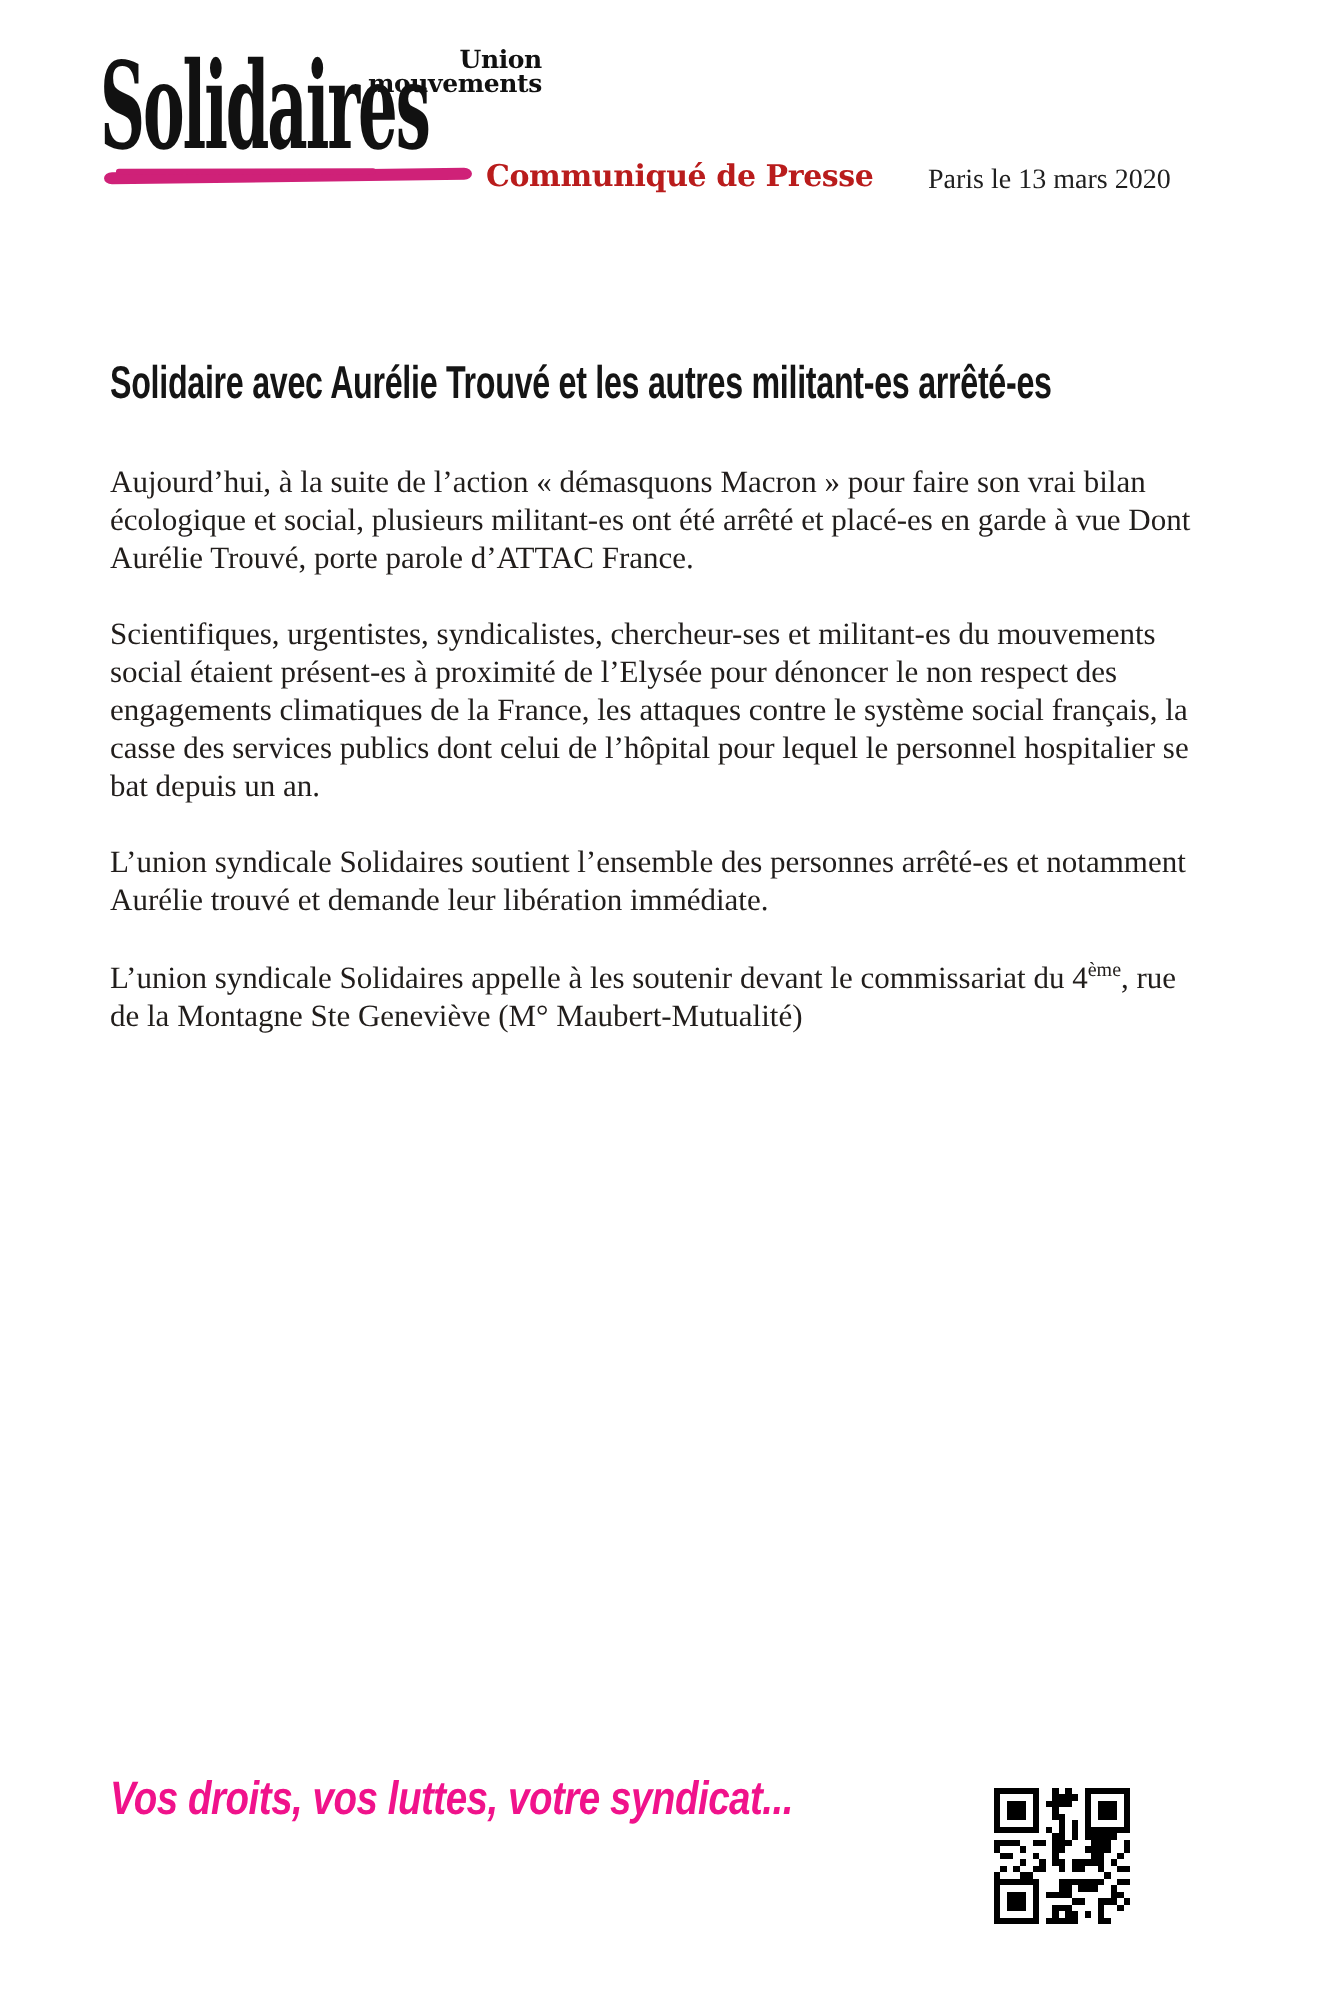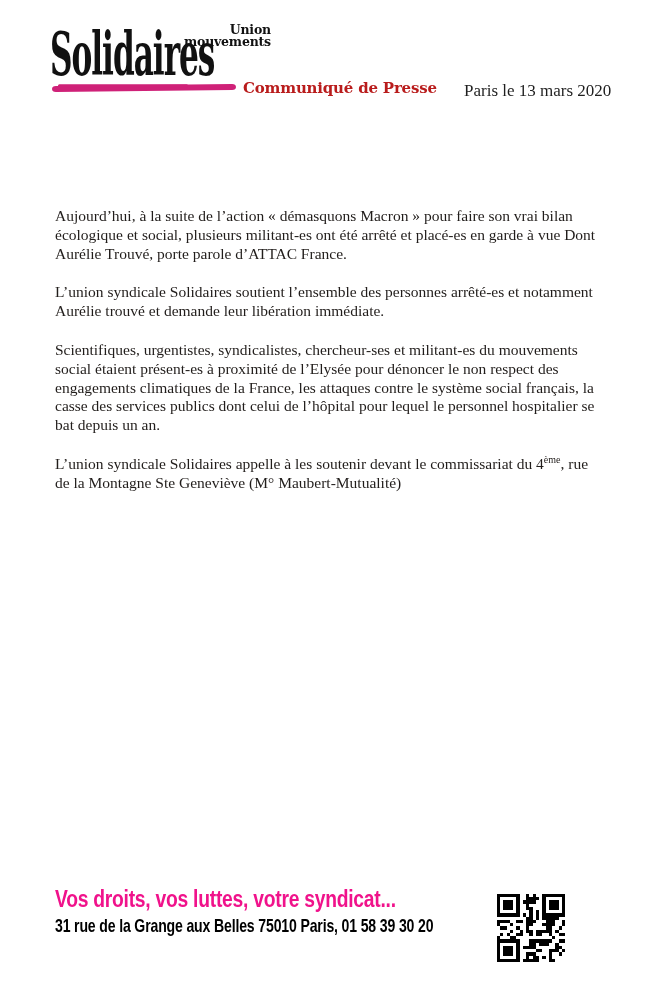--- a/index.html
+++ b/index.html
@@ -48,21 +48,21 @@
   .cp-title {
     position: absolute; left: 243px; top: 76px;
     font-family: "DejaVu Serif", serif;
     font-weight: bold; font-size: 15px; line-height: 24px;
     color: #b91c1c; letter-spacing: -0.2px;
     white-space: nowrap;
   }
   .cp-date {
     position: absolute; left: 464px; top: 81px;
     font-family: "Liberation Serif", serif;
-    font-size: 17px; line-height: 20px;
+    font-size: 14px; line-height: 20px;
     color: #1f1f1f;
     white-space: nowrap;
   }
 
   
   .content { position: absolute; left: 55px; top: 170px; width: 548px; }
   .title { margin: 0; padding: 0; height: 26px; }
   .title .squeeze-t {
     display: inline-block;
     font-family: "Liberation Sans", sans-serif;
@@ -76,21 +76,21 @@
     font-family: "Liberation Serif", serif;
     font-size: 15.5px; line-height: 18.8px;
     color: #211d1b;
     text-align: left;
   }
   .body-p.first { margin-top: 37px; }
   .body-p sup { font-size: 10px; line-height: 0; vertical-align: super; }
 
   
   .footer { position: absolute; left: 55px; top: 886px; width: 440px; }
-  .slogan-wrap { height: 28px; }
+  .slogan-wrap { height: 28px; font-style: italic; }
   .slogan {
     display: inline-block;
     font-family: "Liberation Sans", sans-serif;
     font-weight: bold; font-size: 23.5px; line-height: 26px;
     color: #f0128b; letter-spacing: -0.3px;
     transform: scaleX(0.82); transform-origin: 0 50%;
     white-space: nowrap;
   }
   .fline { height: 24px; }
   .fline > span {
@@ -115,30 +115,30 @@
         <div>mouvements</div>
       </div>
       <div class="logo-word">Solidaires</div>
       <div class="logo-stroke"></div>
     </div>
     <div class="cp-title">Communiqué de Presse</div>
     <div class="cp-date">Paris le 13 mars 2020</div>
   </header>
 
   <main class="content">
+    <h1 class="title"><span class="squeeze-t">Solidaire avec Aurélie Trouvé et les autres militant-es arrêté-es</span></h1>
 
     <p class="body-p first">Aujourd’hui, à la suite de l’action « démasquons Macron » pour faire son vrai bilan écologique et social, plusieurs militant-es ont été arrêté et placé-es en garde à vue Dont Aurélie Trouvé, porte parole d’ATTAC France.</p>
+    <p class="body-p">Scientifiques, urgentistes, syndicalistes, chercheur-ses et militant-es du mouvements social étaient présent-es à proximité de l’Elysée pour dénoncer le non respect des engagements climatiques de la France, les attaques contre le système social français, la casse des services publics dont celui de l’hôpital pour lequel le personnel hospitalier se bat depuis un an.</p>
     <p class="body-p">L’union syndicale Solidaires soutient l’ensemble des personnes arrêté-es et notamment Aurélie trouvé et demande leur libération immédiate.</p>
-    <p class="body-p">Scientifiques, urgentistes, syndicalistes, chercheur-ses et militant-es du mouvements social étaient présent-es à proximité de l’Elysée pour dénoncer le non respect des engagements climatiques de la France, les attaques contre le système social français, la casse des services publics dont celui de l’hôpital pour lequel le personnel hospitalier se bat depuis un an.</p>
     <p class="body-p"><span>L’union syndicale Solidaires appelle à les soutenir devant le commissariat du 4</span><sup>ème</sup><span>, rue de la Montagne Ste Geneviève (M° Maubert-Mutualité)</span></p>
   </main>
 
   <footer class="footer">
     <div class="slogan-wrap"><span class="slogan">Vos droits, vos luttes, votre syndicat...</span></div>
-    <div class="fline"><span>31 rue de la Grange aux Belles 75010 Paris, 01 58 39 30 20</span></div>
   </footer>
 
   <div class="qr" id="qr"><svg viewBox="0 0 21 21" width="68" height="68" shape-rendering="crispEdges" fill="#000">
         <rect x="0" y="0" width="1" height="1"></rect>
         <rect x="1" y="0" width="1" height="1"></rect>
         <rect x="2" y="0" width="1" height="1"></rect>
         <rect x="3" y="0" width="1" height="1"></rect>
         <rect x="4" y="0" width="1" height="1"></rect>
         <rect x="5" y="0" width="1" height="1"></rect>
         <rect x="6" y="0" width="1" height="1"></rect>

